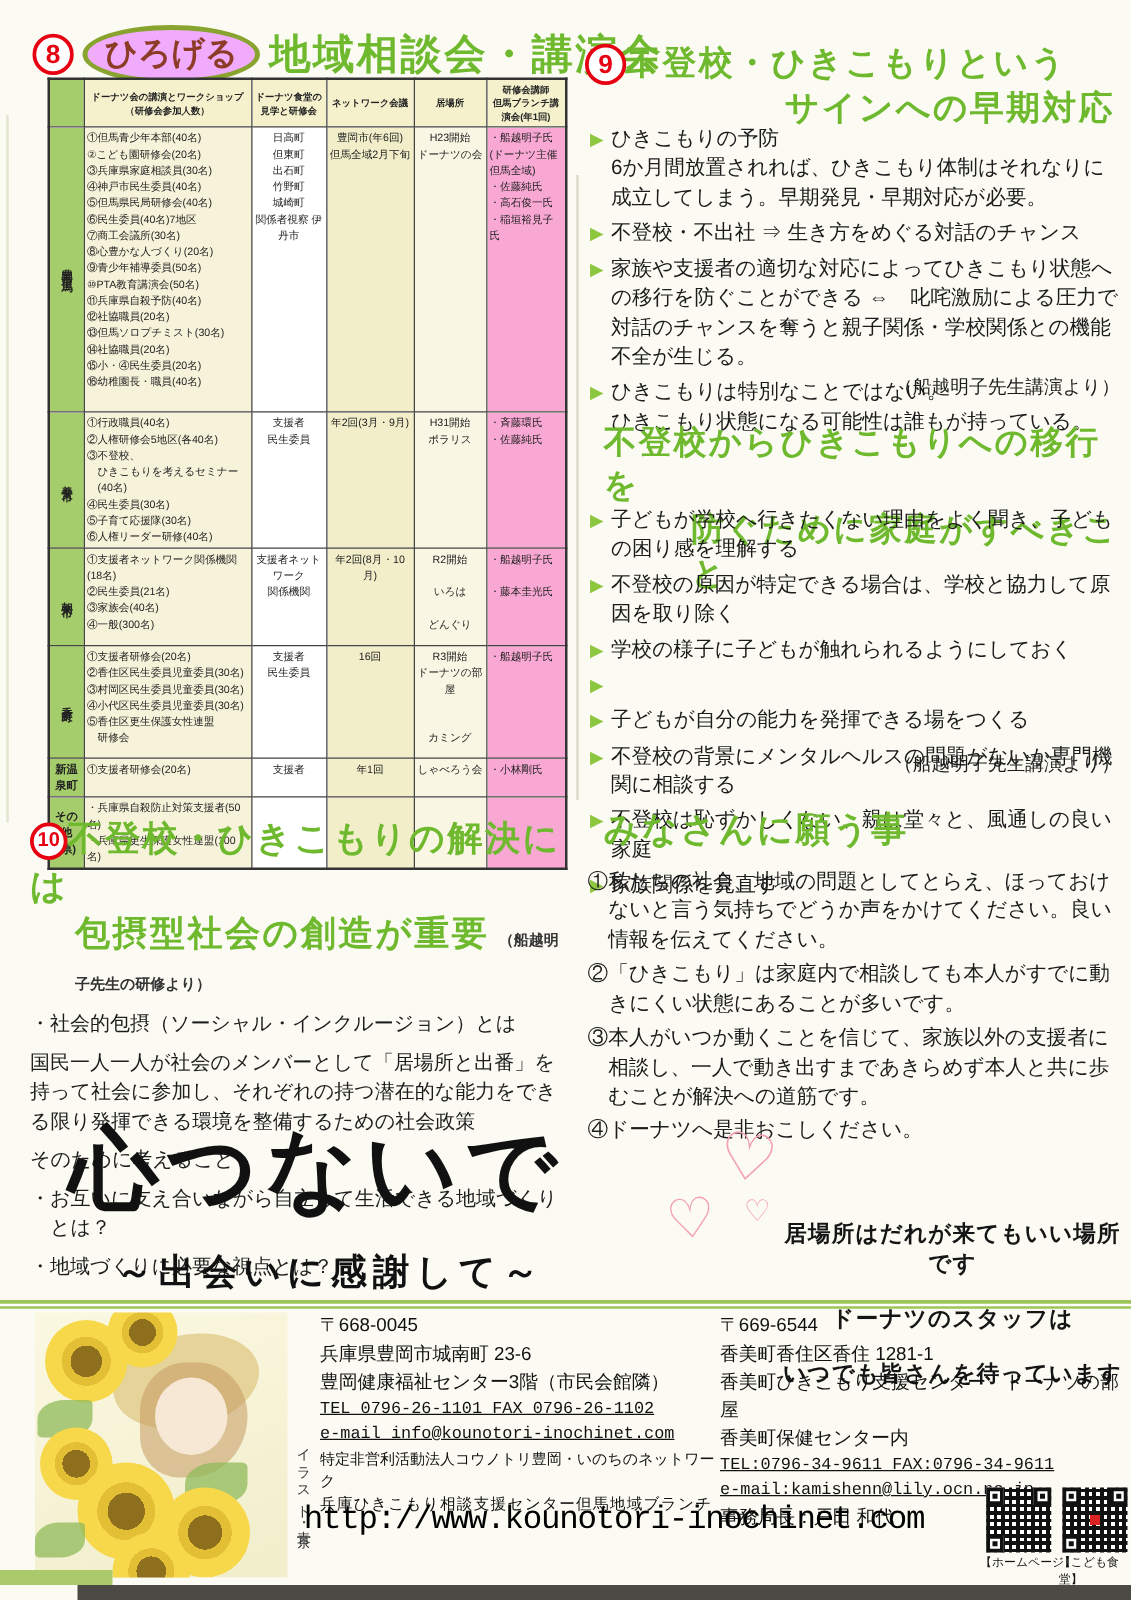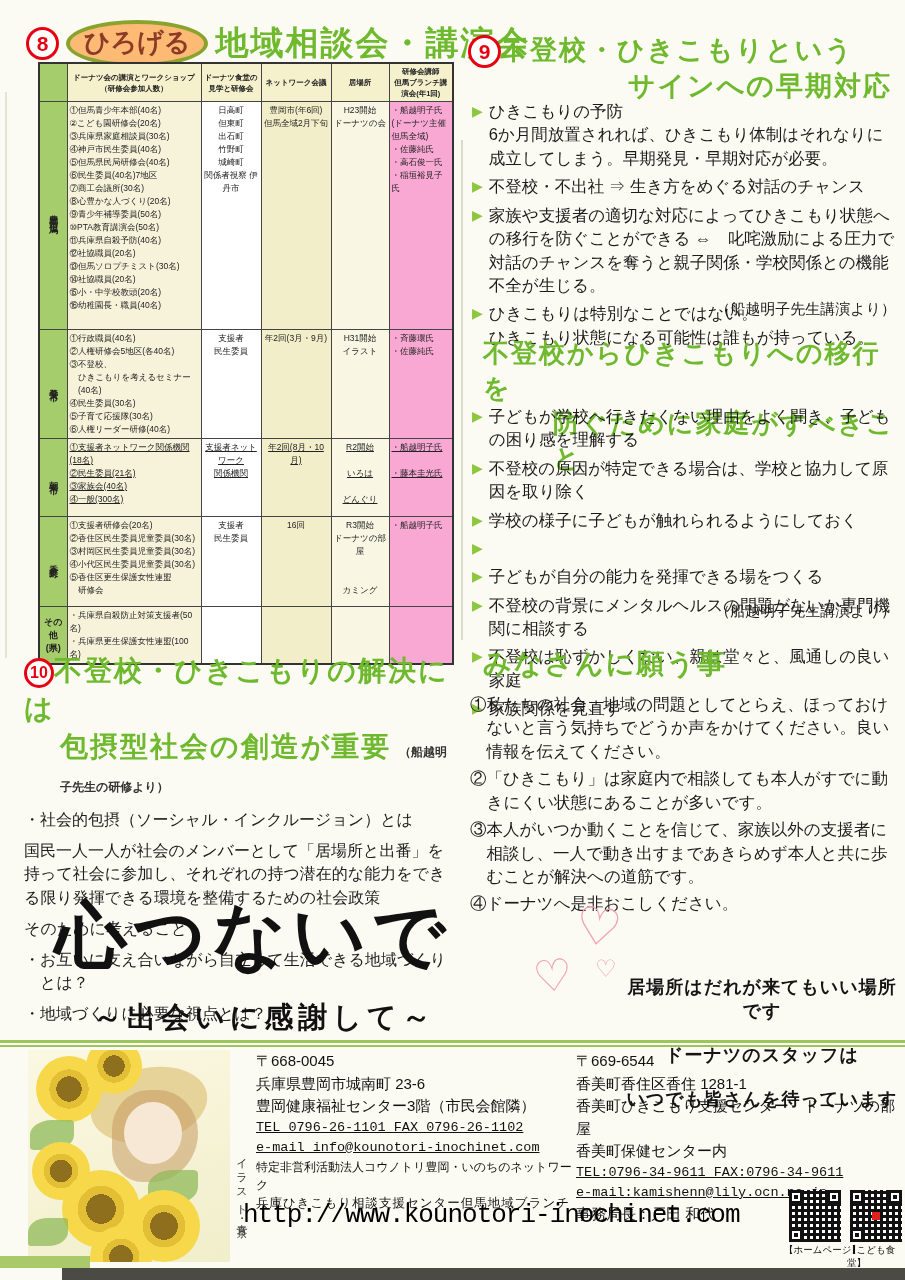--- a/index.html
+++ b/index.html
@@ -8,38 +8,38 @@
   .multiline{white-space:pre-line;}
 
   
   .edge-line-left{position:absolute;left:5px;top:92px;width:2px;height:566px;background:#e0e6cf;}
   .col-divider{position:absolute;left:461px;top:140px;width:2px;height:500px;background:#d9dcc9;}
 
   
   .circ-num{display:inline-flex;align-items:center;justify-content:center;width:33px;height:33px;border:3px solid #e60012;border-radius:50%;color:#e60012;font-weight:800;font-size:21px;background:#fff;box-sizing:border-box;vertical-align:middle;}
   .circ-num.small{width:30px;height:30px;font-size:16px;}
   .green-ttl{color:#6fb92e;font-weight:800;letter-spacing:2px;}
-  .badge-oval{display:inline-block;border:4px solid #89a32f;border-radius:50%;padding:1px 14px 3px;color:#8c3b26;font-weight:800;font-size:26px;background:#fdba74;vertical-align:middle;}
+  .badge-oval{display:inline-block;border:4px solid #89a32f;border-radius:50%;padding:1px 14px 3px;color:#8c3b26;font-weight:800;font-size:26px;background:#f0abfc;vertical-align:middle;}
 
   
   .sec8-head{position:absolute;left:26px;top:20px;display:flex;align-items:center;gap:7px;}
   .sec8-title{font-size:33px;}
   .sec8-table{position:absolute;left:38px;top:62px;width:414px;border-collapse:collapse;table-layout:fixed;font-size:8.5px;line-height:13px;}
   .sec8-table th,.sec8-table td{border:1px solid #444;padding:2px 2px;vertical-align:top;box-sizing:border-box;overflow:hidden;}
   .sec8-table{border:2px solid #333;}
   .sec8-table thead th{background:#f6f1cd;font-size:7.5px;font-weight:700;text-align:center;vertical-align:middle;height:30px;line-height:11px;}
   .sec8-table thead th.corner{background:#a6cd6b;}
   .sec8-table th.region{background:#a6cd6b;font-weight:700;text-align:center;vertical-align:middle;font-size:9px;}
   .vert .region-txt{writing-mode:vertical-rl;text-orientation:upright;letter-spacing:2px;margin:0 auto;}
   .c1{background:#f7f3da;text-align:left;}
   .c2{background:#ffffff;text-align:center;}
   .c3{background:#f1eec9;text-align:center;}
   .c4{background:#f9f6e4;text-align:center;}
   .c5{background:#f9a8d4;text-align:left;}
-  tr.r1{height:228px;} tr.r2{height:102px;} tr.r3{height:78px;text-decoration:underline;} tr.r4{height:90px;} tr.r5{height:22px;} tr.r6{height:42px;}
+  tr.r1{height:228px;} tr.r2{height:102px;} tr.r3{height:78px;} tr.r4{height:90px;} tr.r5{height:22px;} tr.r6{height:42px;}
 
   
   .sec10{position:absolute;left:24px;top:652px;width:430px;}
   .sec10 .t1{font-size:28px;}
   .sec10 .t2{font-size:28px;margin-left:36px;}
   .sec10 .note{font-size:12px;color:#333;font-weight:700;letter-spacing:0;}
   .sec10 .body{margin-top:10px;font-size:16px;line-height:1.45;color:#1d1d1d;}
   .sec10 .body p{margin:8px 0;}
   .sec10 .sub{margin-left:14px;}
 
@@ -151,21 +151,21 @@
 ⑤但馬県民局研修会(40名)
 ⑥民生委員(40名)7地区
 ⑦商工会議所(30名)
 ⑧心豊かな人づくり(20名)
 ⑨青少年補導委員(50名)
 ⑩PTA教育講演会(50名)
 ⑪兵庫県自殺予防(40名)
 ⑫社協職員(20名)
 ⑬但馬ソロプチミスト(30名)
 ⑭社協職員(20名)
-⑮小・中学校教頭(20名)
+⑮小・④民生委員(20名)
 ⑯幼稚園長・職員(40名)</td>
         <td class="c2 multiline">日高町
 但東町
 出石町
 竹野町
 城崎町
 関係者視察 伊丹市</td>
         <td class="c3 multiline">豊岡市(年6回)
 但馬全域2月下旬</td>
         <td class="c4 multiline">H23開始
@@ -183,21 +183,21 @@
 ③不登校、
 　ひきこもりを考えるセミナー
 　(40名)
 ④民生委員(30名)
 ⑤子育て応援隊(30名)
 ⑥人権リーダー研修(40名)</td>
         <td class="c2 multiline">支援者
 民生委員</td>
         <td class="c3 multiline">年2回(3月・9月)</td>
         <td class="c4 multiline">H31開始
-イラスト</td>
+ポラリス</td>
         <td class="c5 multiline">・斉藤環氏
 ・佐藤純氏</td>
       </tr>
       <tr class="r3 vert">
         <th class="region"><span class="region-txt">朝来市</span></th>
         <td class="c1 multiline">①支援者ネットワーク関係機関
 (18名)
 ②民生委員(21名)
 ③家族会(40名)
 ④一般(300名)</td>
@@ -224,20 +224,28 @@
         <td class="c2 multiline">支援者
 民生委員</td>
         <td class="c3 multiline">16回</td>
         <td class="c4 multiline">R3開始
 ドーナツの部屋
 
 
 カミング</td>
         <td class="c5 multiline">・船越明子氏</td>
       </tr>
+      <tr class="r5">
+        <th class="region multiline">新温泉町</th>
+        <td class="c1 multiline">①支援者研修会(20名)</td>
+        <td class="c2 multiline">支援者</td>
+        <td class="c3 multiline">年1回</td>
+        <td class="c4 multiline">しゃべろう会</td>
+        <td class="c5 multiline">・小林剛氏</td>
+      </tr>
       <tr class="r6">
         <th class="region multiline">その他
 (県)</th>
         <td class="c1 multiline">・兵庫県自殺防止対策支援者(50名)
 ・兵庫県更生保護女性連盟(100名)</td>
         <td class="c2"></td>
         <td class="c3"></td>
         <td class="c4"></td>
         <td class="c5"></td>
       </tr>

